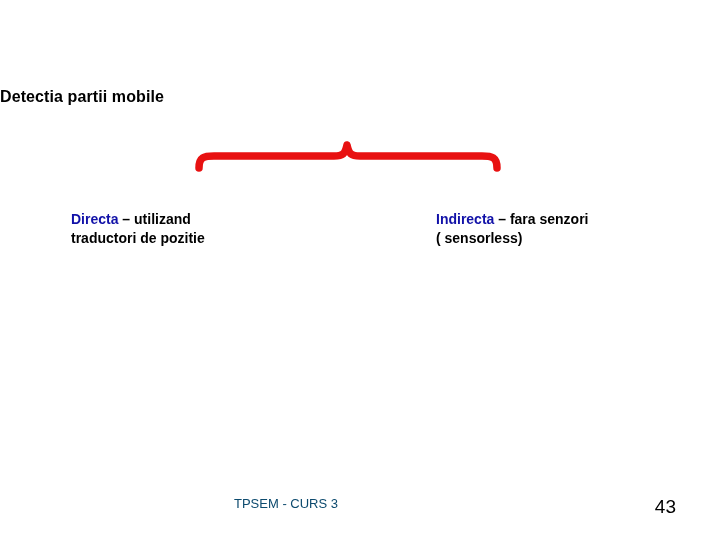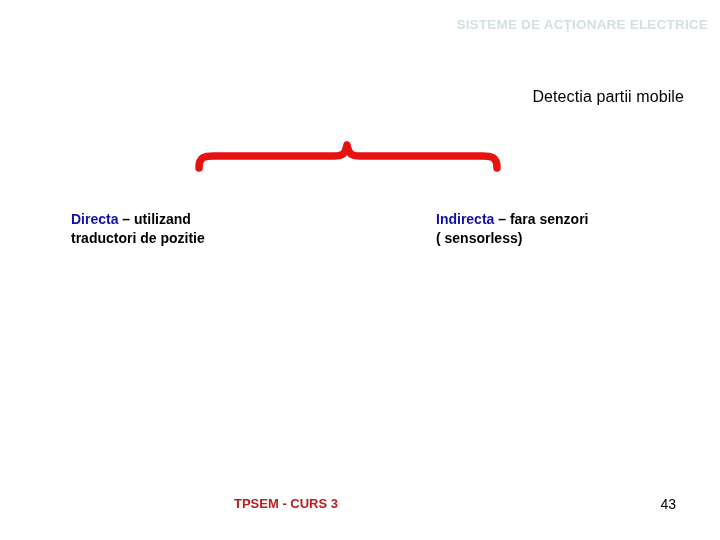--- a/index.html
+++ b/index.html
@@ -36,23 +36,23 @@
     white-space: nowrap;
     text-align: right;
   }
 
   
   .slide-title {
     position: absolute;
     left: 0;
     top: 88px;
     width: 684px;
-    text-align: right;
+    text-align: left;
     font-size: 16px;
-    font-weight: normal;
+    font-weight: bold;
     color: #000000;
     letter-spacing: 0.1px;
   }
 
   
   .brace-wrap {
     position: absolute;
     left: 188px;
     top: 132px;
     width: 320px;
@@ -80,38 +80,37 @@
   .kw { color: #1111a8; }
 
   
   .footer-center {
     position: absolute;
     left: 0;
     top: 496px;
     width: 572px;
     text-align: center;
     font-size: 13px;
-    font-weight: bold;
-    color: #b91c1c;
+    font-weight: normal;
+    color: #0c4a6e;
   }
   .footer-page {
     position: absolute;
     right: 44px;
     top: 496px;
-    font-size: 14px;
+    font-size: 19px;
     font-weight: normal;
     color: #000000;
   }
 </style>
 </head>
 <body>
 
 <div class="slide">
 
-  <div class="slide-header">SISTEME DE ACŢIONARE ELECTRICE</div>
 
   <div class="slide-title">Detectia partii mobile</div>
 
   <div class="brace-wrap">
     <svg viewBox="0 0 320 48" xmlns="http://www.w3.org/2000/svg">
       <path d="M 11 36
                C 11 25, 16 24, 26 24
                L 146 24
                C 155 24, 157 22, 159 13
                C 161 22, 163 24, 172 24

